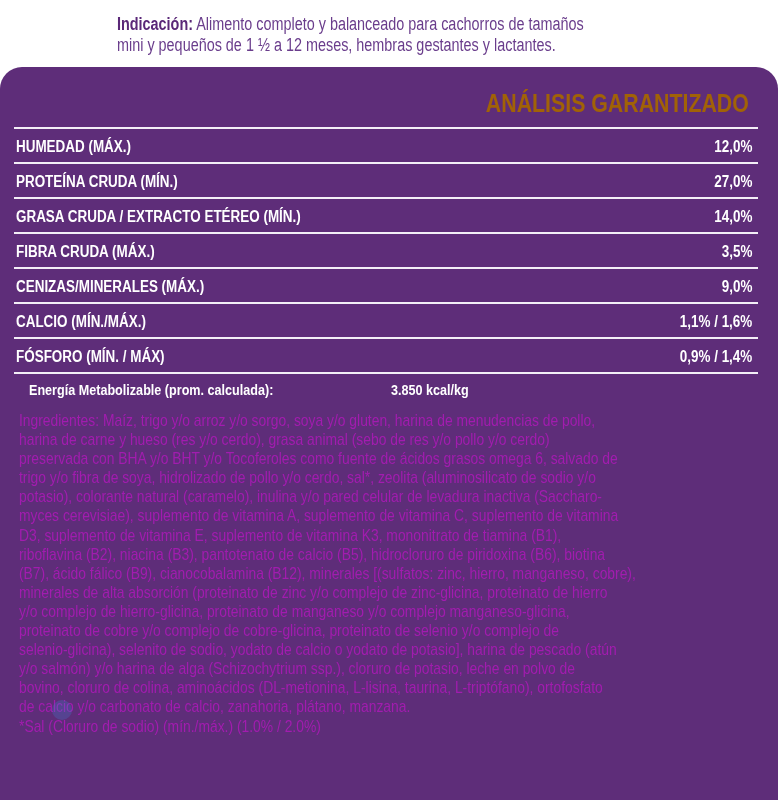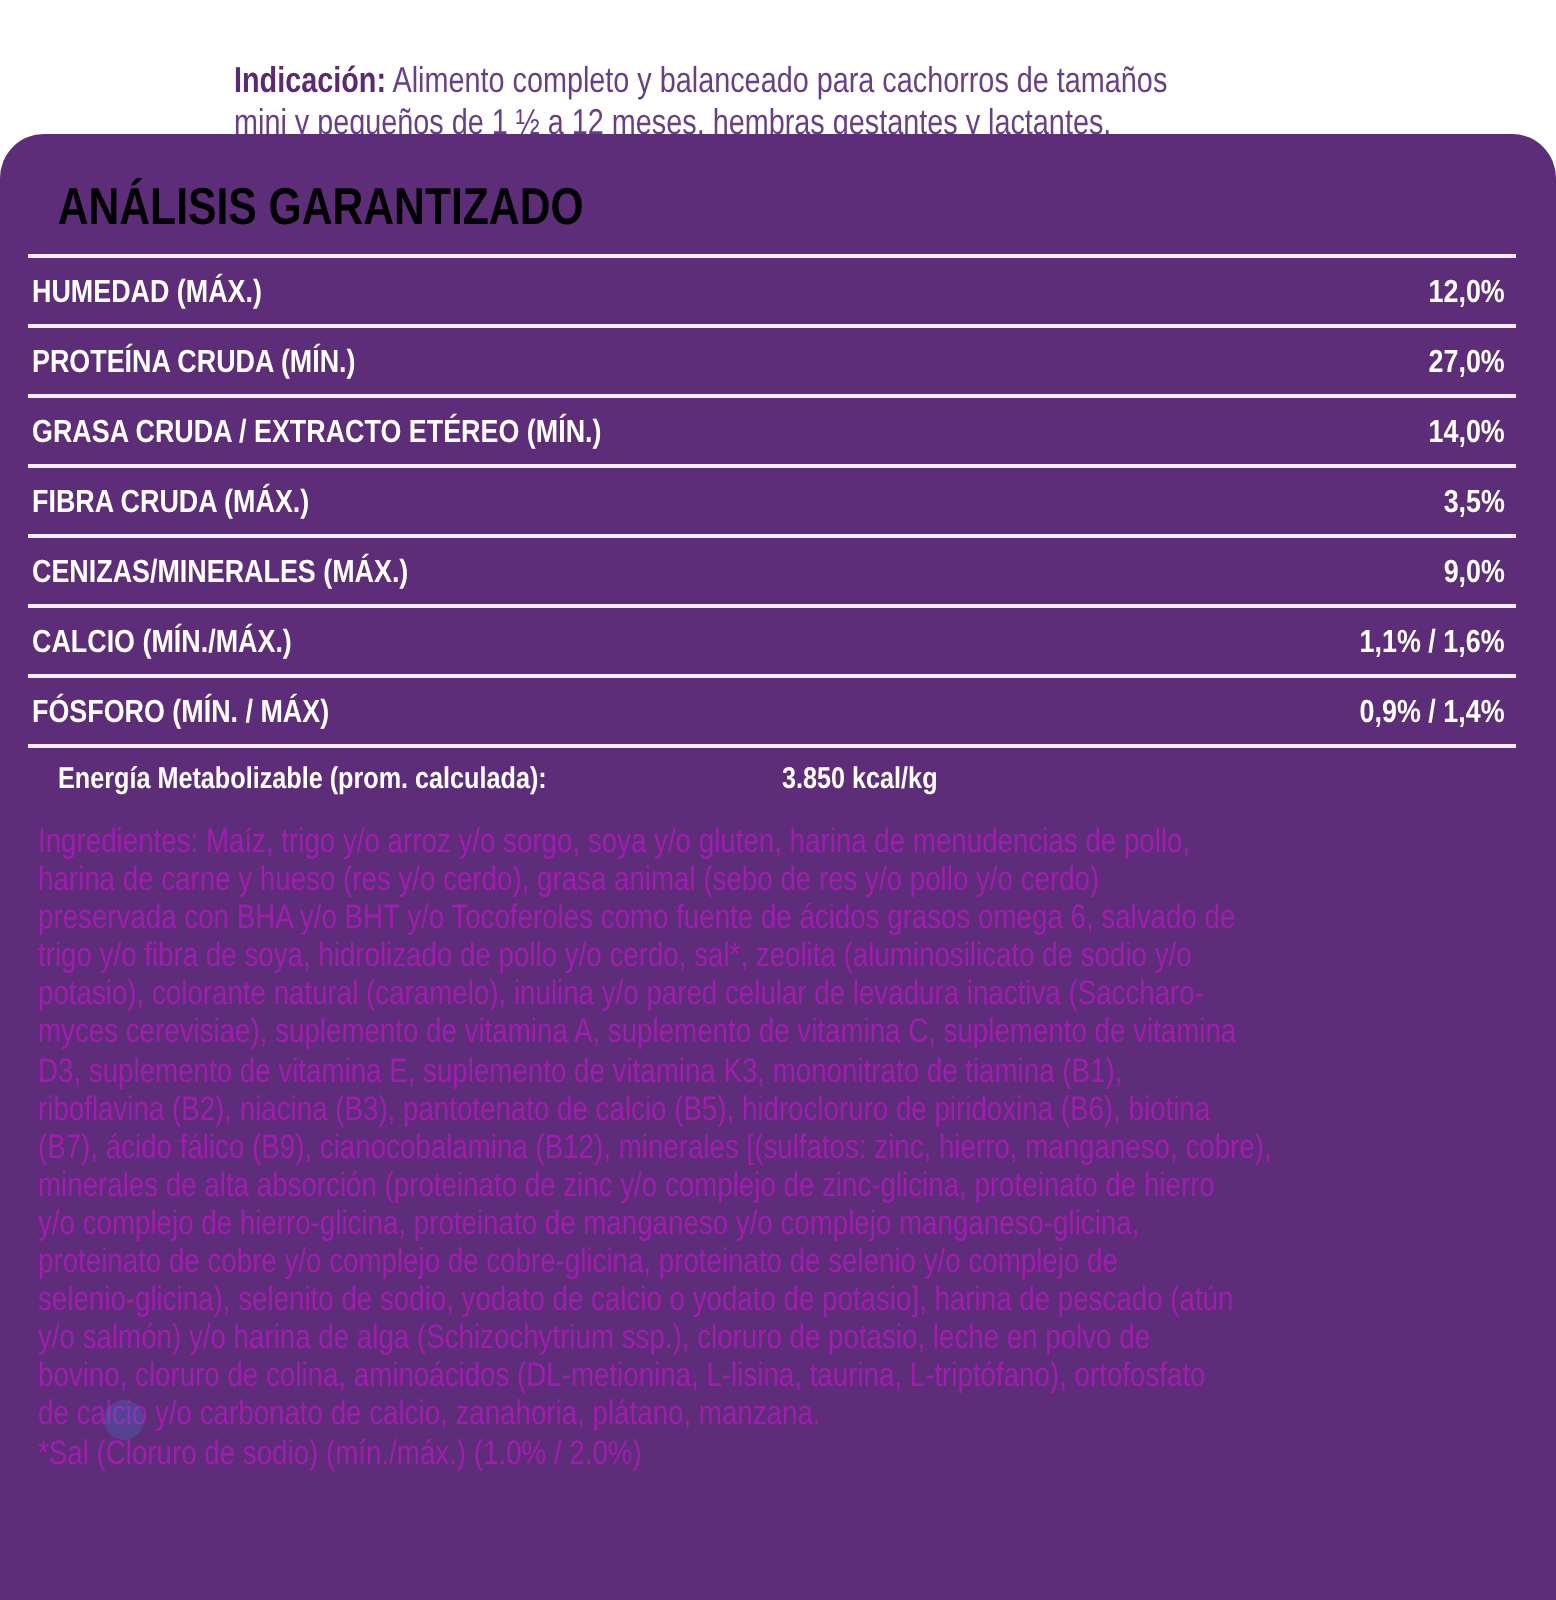--- a/index.html
+++ b/index.html
@@ -4,34 +4,34 @@
 <style>
   html, body { margin: 0; padding: 0; }
   body {
     width: 778px; height: 800px; overflow: hidden;
     background: #ffffff; position: relative;
     font-family: "Liberation Sans", sans-serif;
   }
 
   
   .indication {
-    position: absolute; left: 117px; top: 30px;
+    position: absolute; left: 117px; top: 14px;
     font-size: 18px; line-height: 21px; color: #6a3d8c;
   }
   .indication .line { display: block; white-space: nowrap; transform: scaleX(0.80); transform-origin: 0 0; }
   .indication .lead { font-weight: bold; color: #5a2878; }
 
   
   .panel {
     position: absolute; left: 0; top: 67px; width: 778px; height: 760px;
     background: #5e2d79; border-radius: 22px 22px 22px 22px;
   }
   .title {
-    position: absolute; left: 0; width: 778px; top: 88px; text-align: left;
-    color: #000000; font-weight: bold; font-size: 26px; line-height: 30px;
+    position: absolute; left: 0; width: 778px; top: 88px; text-align: right;
+    color: #a16207; font-weight: bold; font-size: 26px; line-height: 30px;
   }
   .title span { display: inline-block; transform: scaleX(0.82); }
 
   .rule {
     position: absolute; left: 14px; width: 744px; height: 2px; background: #f3eef7;
   }
 
   .row-label {
     position: absolute; left: 16px; color: #ffffff; font-weight: bold;
     font-size: 16px; line-height: 20px; white-space: nowrap;

